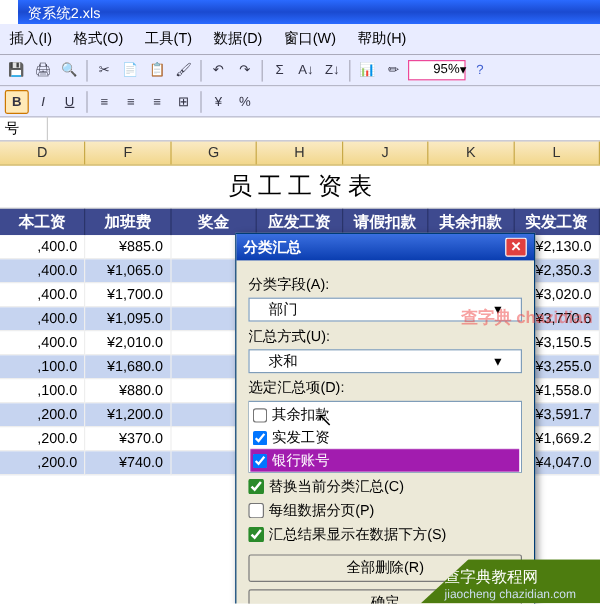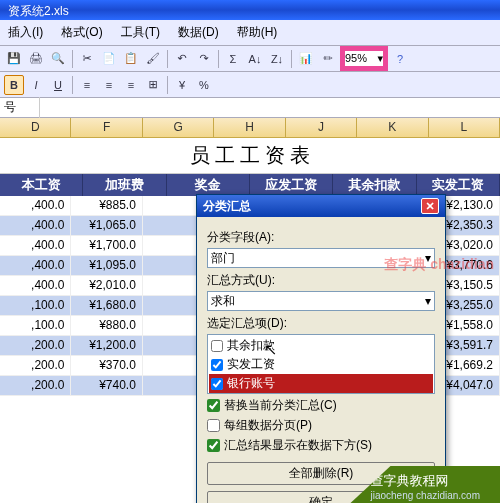--- a/index.html
+++ b/index.html
@@ -1,29 +1,29 @@
 <!DOCTYPE html>
 <html><head>
 <meta charset="utf-8">
 <style>
 * { box-sizing: border-box; margin: 0; padding: 0; font-family: "SimSun", "Microsoft YaHei", sans-serif; }
 body { background: #fff; width: 500px; height: 503px; overflow: hidden; position: relative; font-size: 12px; }
 
 
-.titlebar { background: linear-gradient(#2a6aff, #1a4ad0, #2a6aff); color: #fff; padding: 3px 8px; font-size: 12px; height: 20px; }
+.titlebar { background: linear-gradient(#2a6aff, #1a4ad0, #2a6aff); color: #fff; padding: 3px 8px; font-size: 12px; height: 20px; margin-left: 15px; }
 
 
 .menubar { background: #e9ecff; border-bottom: 1px solid #aab; padding: 2px 0; display: flex; gap: 2px; }
 .menubar span { padding: 2px 8px; font-size: 12px; }
 
 
 .toolbar { background: #e9ecff; border-bottom: 1px solid #aab; padding: 2px 4px; display: flex; align-items: center; gap: 2px; height: 26px; }
 .tbtn { width: 20px; height: 20px; border: 1px solid transparent; border-radius: 2px; display: flex; align-items: center; justify-content: center; font-size: 11px; color: #334; }
 .tsep { width: 1px; height: 18px; background: #aab; margin: 0 2px; }
-.zoom { border: 5px solid #ec4899; background: #fff; padding: 1px 0; font-size: 11px; width: 48px; display: flex; justify-content: space-between; }
+.zoom { border: 1px solid #ec4899; background: #fff; padding: 1px 20px; font-size: 11px; width: 48px; display: flex; justify-content: space-between; }
 .bold-btn { font-weight: bold; border: 1px solid #cc7700; background: #ffe9b8; }
 
 
 .fmrow { display: flex; align-items: center; border-bottom: 1px solid #aab; background: #fff; height: 20px; }
 .fmrow .cell-addr { width: 40px; border-right: 1px solid #ccc; padding: 2px 4px; font-size: 12px; }
 
 
 .colhdr { display: flex; background: linear-gradient(#faeac4, #f2d78c); border-bottom: 1px solid #c8a947; height: 20px; }
 .colhdr div { flex: 1; text-align: center; border-right: 1px solid #c8a947; font-size: 12px; padding-top: 2px; color: #333; }
 
@@ -40,24 +40,24 @@
 .drow:nth-child(odd) { background: #fff; }
 .drow:nth-child(even) { background: #c6d4f0; }
 .drow div { flex: 1; text-align: right; padding: 2px 6px 0 0; border-right: 1px solid #eee; border-bottom: 1px solid #eee; white-space: nowrap; }
 
 
 .dialog { position: absolute; left: 196px; top: 194px; width: 250px; background: #ece9d8; border: 1px solid #003c74; box-shadow: 2px 2px 6px rgba(0,0,0,0.4); }
 .dlg-title { background: linear-gradient(#3a6fe0, #0a3db0); color: #fff; padding: 9px 6px; display: flex; justify-content: space-between; align-items: center; font-size: 12px; font-weight: bold; height: 22px; }
 .dlg-close { width: 18px; height: 16px; background: #e04040; color: #fff; border: 1px solid #fff; text-align: center; font-size: 11px; line-height: 14px; border-radius: 2px; }
 .dlg-body { padding: 8px 10px; font-size: 12px; }
 .dlg-body .lbl { margin: 4px 0 2px; }
-.dlg-body select, .dlg-body .combo { width: 100%; border: 1px solid #7f9db9; background: #fff; padding: 2px 3px; font-size: 12px; height: 20px; display: flex; justify-content: space-between; align-items: center; }
+.dlg-body select, .dlg-body .combo { width: 100%; border: 1px solid #7f9db9; background: #fff; padding: 2px 16px; font-size: 12px; height: 20px; display: flex; justify-content: space-between; align-items: center; }
 .listbox { width: 100%; height: 60px; border: 1px solid #7f9db9; background: #fff; overflow-y: scroll; padding: 1px; }
 .listbox .li { display: flex; align-items: center; gap: 4px; padding: 1px 2px; font-size: 12px; }
-.listbox .li.sel { background: #b91c1c; color: #fff; }
+.listbox .li.sel { background: #a21caf; color: #fff; }
 .listbox input[type=checkbox] { width: 12px; height: 12px; }
 .chkline { display: flex; align-items: center; gap: 4px; margin: 3px 0; font-size: 12px; }
 .chkline input { width: 13px; height: 13px; accent-color: #2a8a2a; }
 .dlg-btns { display: flex; justify-content: flex-end; gap: 6px; margin-top: 8px; flex-direction: column; }
 .dlg-btns button { padding: 2px 10px; font-size: 12px; border: 1px solid #7a7a7a; background: #ece9d8; border-radius: 2px; }
 
 
 .cursor { position: absolute; left: 264px; top: 340px; font-size: 16px; color: #000; pointer-events: none; text-shadow: 1px 1px 0 #fff; }
 
 
@@ -70,20 +70,21 @@
 
 <div class="titlebar">
   <span>资系统2.xls</span>
 </div>
 
 <div class="menubar">
   <span>插入(I)</span>
   <span>格式(O)</span>
   <span>工具(T)</span>
   <span>数据(D)</span>
+  <span>窗口(W)</span>
   <span>帮助(H)</span>
 </div>
 
 <div class="toolbar">
   <div class="tbtn">💾</div>
   <div class="tbtn">🖨</div>
   <div class="tbtn">🔍</div>
   <div class="tsep"></div>
   <div class="tbtn">✂</div>
   <div class="tbtn">📄</div>
@@ -134,20 +135,21 @@
   <div>L</div>
 </div>
 
 <div class="titlecell">员 工 工 资 表</div>
 
 <div class="datahdr">
   <div>本工资</div>
   <div>加班费</div>
   <div>奖金</div>
   <div>应发工资</div>
+  <div>请假扣款</div>
   <div>其余扣款</div>
   <div>实发工资</div>
 </div>
 
 <div class="datarows">
   <div class="drow">
       <div>,400.0</div>
       <div>¥885.0</div>
       <div></div>
       <div></div>

